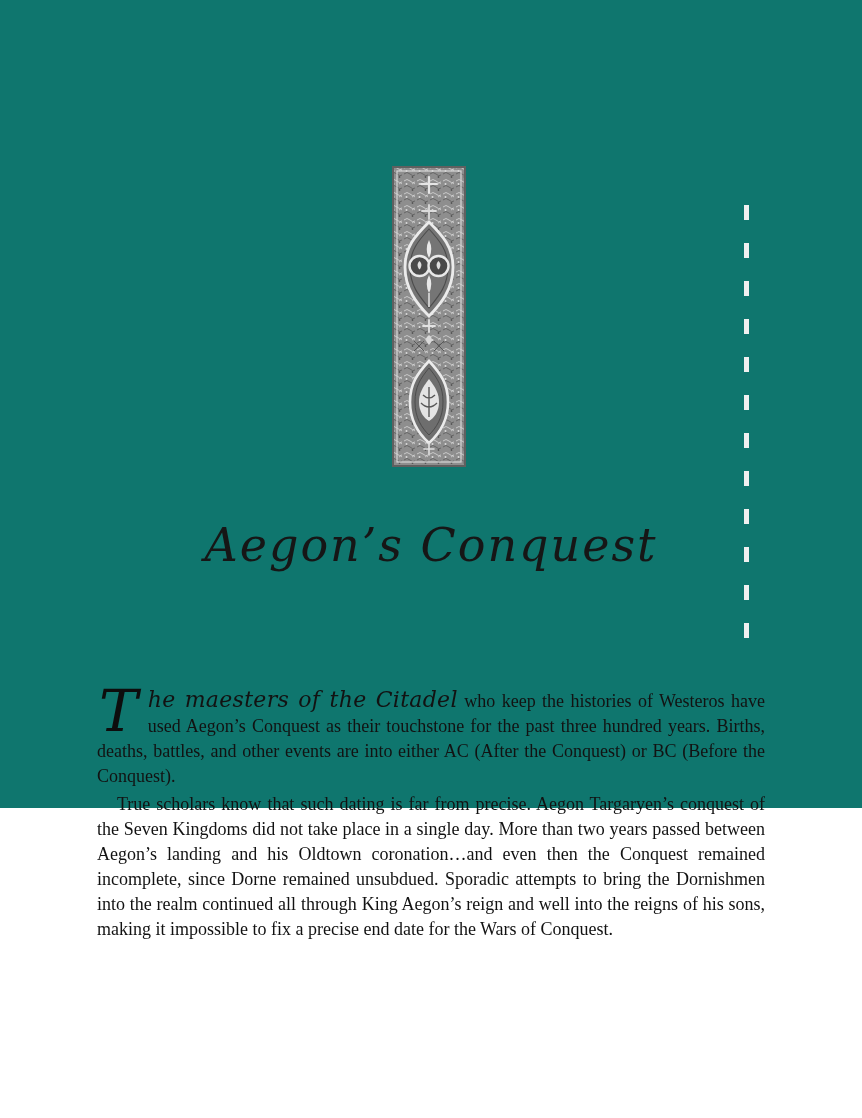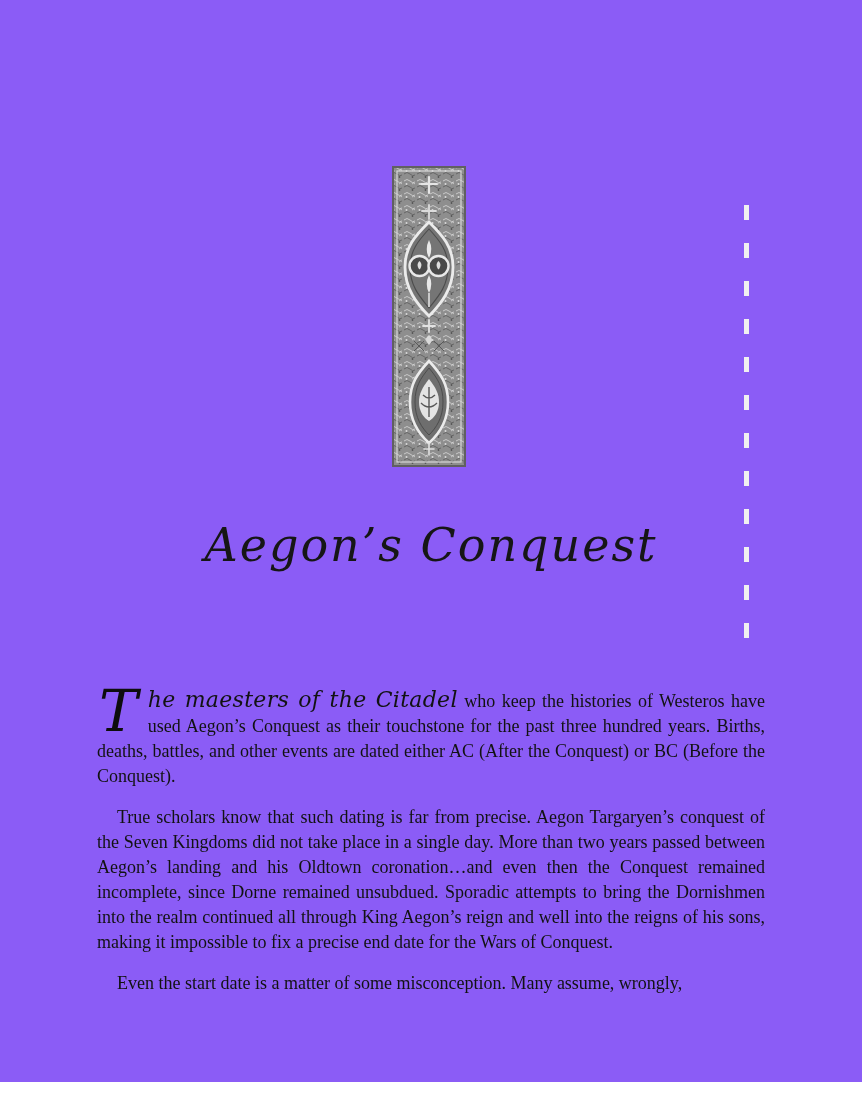--- a/index.html
+++ b/index.html
@@ -6,22 +6,22 @@
     margin: 0;
     padding: 0;
     background: #ffffff;
     width: 862px;
     height: 1118px;
     overflow: hidden;
   }
   .page {
     position: relative;
     width: 862px;
-    height: 1082px;
-    background: #8b5cf6;
+    height: 808px;
+    background: #0f766e;
     font-family: "Liberation Serif", serif;
     color: #121212;
   }
   
   .edge-marks {
     position: absolute;
     left: 744px;
     top: 205px;
     width: 5px;
     height: 440px;
@@ -58,21 +58,21 @@
     position: absolute;
     left: 97px;
     top: 687px;
     width: 668px;
     font-size: 18px;
     line-height: 25px;
     text-align: justify;
     color: #121212;
   }
   .para { margin: 0; }
-  .para.indent { text-indent: 20px; margin-top: 16px; }
+  .para.indent { text-indent: 20px; margin-top: 3px; }
   .dropcap {
     float: left;
     font-family: "DejaVu Serif", serif;
     font-style: italic;
     font-size: 58px;
     line-height: 44px;
     height: 46px;
     padding: 2px 10px 0 2px;
     color: #0d0d0d;
   }
@@ -129,18 +129,17 @@
       <path d="M39 203 C48 214 53 222 53 237 C53 253 46 263 39 270 C32 263 25 253 25 237 C25 222 30 214 39 203 Z" fill="none" stroke="#4c4c4c" stroke-width="1"></path>
       <path d="M39 214 c7 9 10 15 10 23 c0 10 -5 16 -10 19 c-5 -3 -10 -9 -10 -19 c0 -8 3 -14 10 -23 Z" fill="#e4e4e4"></path>
       <path d="M39 222 v30 M31 238 q8 8 16 0 M33 230 q6 6 12 0" stroke="#585858" stroke-width="1.4" fill="none"></path>
       <path d="M39 278 v12 M34 284 h10" stroke="#e0e0e0" stroke-width="1.6" stroke-linecap="round"></path>
     </svg>
   </div>
 
   <h1 class="title">Aegon’s Conquest</h1>
 
   <div class="text-block">
-    <p class="para opening"><span class="dropcap">T</span><span class="lead">he maesters of the Citadel</span><span class="rest"> who keep the histories of Westeros have used Aegon’s Conquest as their touchstone for the past three hundred years. Births, deaths, battles, and other events are dated either AC (After the Conquest) or BC (Before the Conquest).</span></p>
+    <p class="para opening"><span class="dropcap">T</span><span class="lead">he maesters of the Citadel</span><span class="rest"> who keep the histories of Westeros have used Aegon’s Conquest as their touchstone for the past three hundred years. Births, deaths, battles, and other events are into either AC (After the Conquest) or BC (Before the Conquest).</span></p>
     <p class="para indent">True scholars know that such dating is far from precise. Aegon Targaryen’s conquest of the Seven Kingdoms did not take place in a single day. More than two years passed between Aegon’s landing and his Oldtown coronation…and even then the Conquest remained incomplete, since Dorne remained unsubdued. Sporadic attempts to bring the Dornishmen into the realm continued all through King Aegon’s reign and well into the reigns of his sons, making it impossible to fix a precise end date for the Wars of Conquest.</p>
-    <p class="para indent">Even the start date is a matter of some misconception. Many assume, wrongly,</p>
   </div>
 
 </div>
 
 </body></html>

